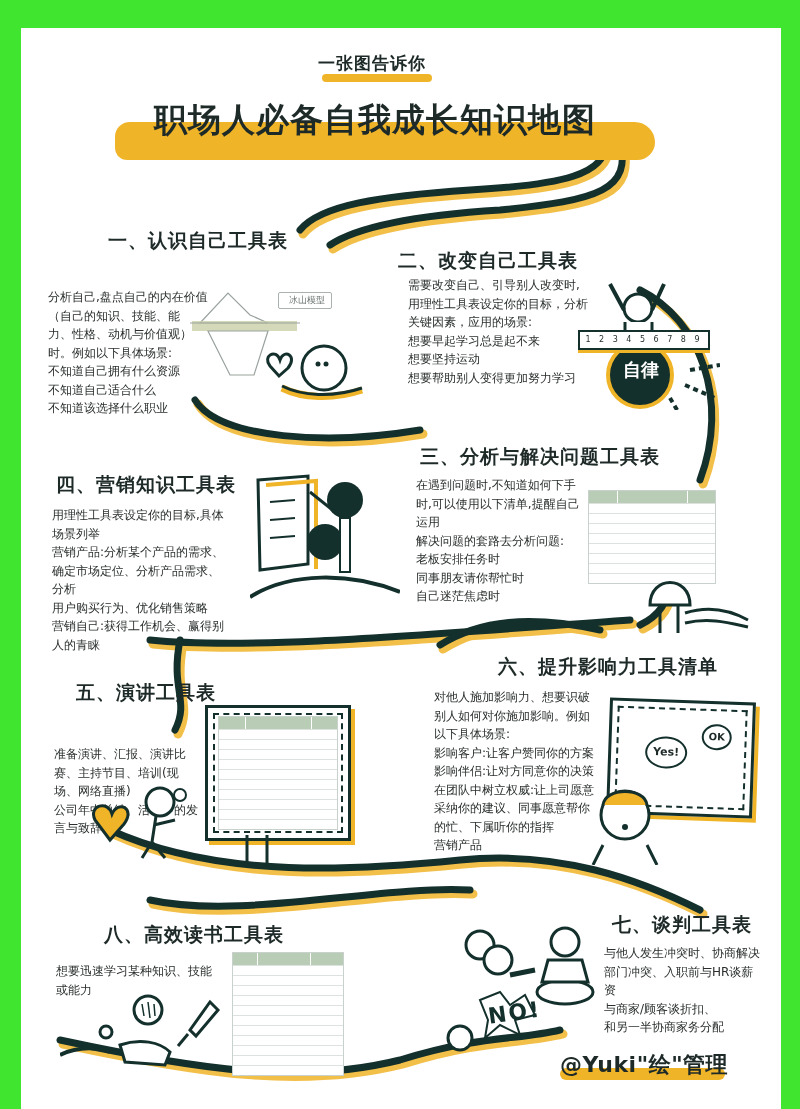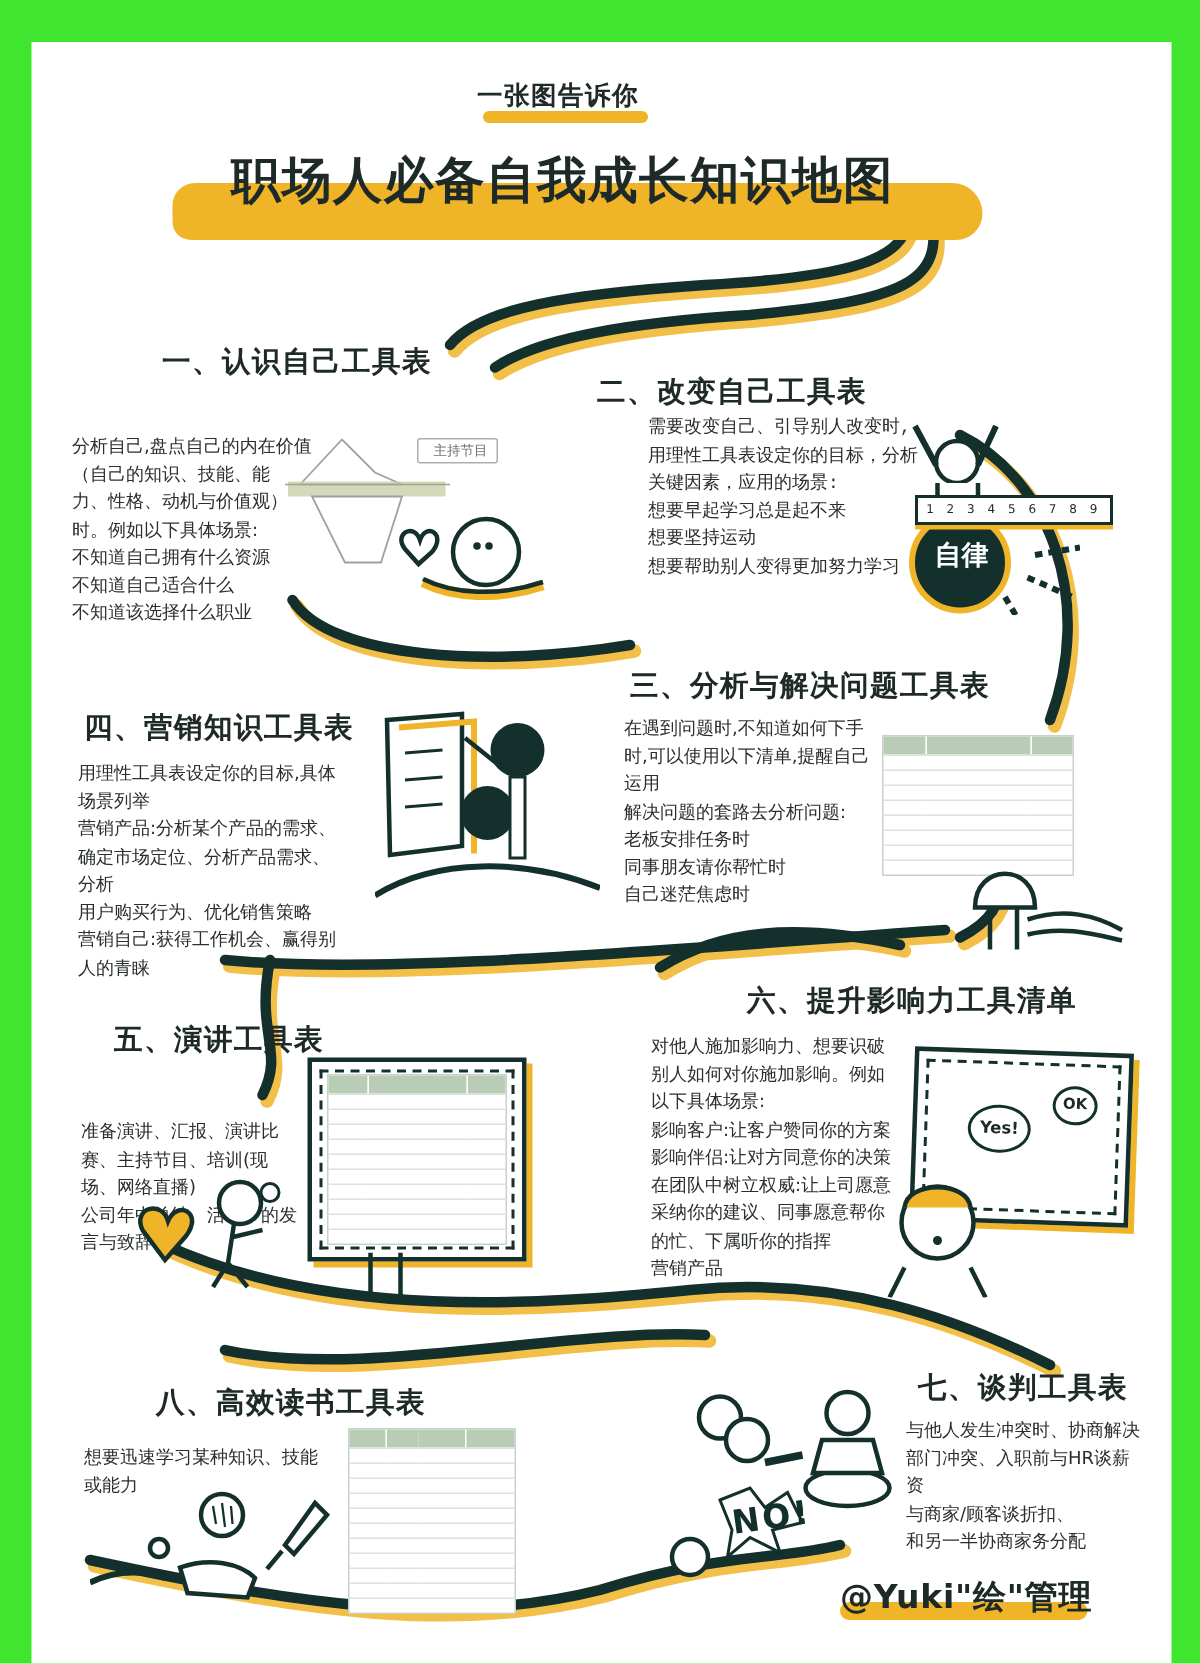--- a/index.html
+++ b/index.html
@@ -78,50 +78,50 @@
   <div>不知道自己拥有什么资源</div>
   <div>不知道自己适合什么</div>
   <div>不知道该选择什么职业</div>
 </div>
 <svg class="abs" style="left:190px;top:285px;" width="110" height="95" viewBox="0 0 110 95">
   <path d="M10 38 L38 8 L60 30 L78 38 Z" fill="#fff" stroke="#9aa39e" stroke-width="1.2"></path>
   <rect x="2" y="36" width="105" height="10" fill="#c9cfa8" opacity=".8"></rect>
   <path d="M18 46 L78 46 L64 90 L40 90 Z" fill="#fff" stroke="#9aa39e" stroke-width="1.2"></path>
   <line x1="0" y1="38" x2="110" y2="38" stroke="#9aa39e"></line>
 </svg>
-<div class="abs" style="left:278px;top:292px;font-size:9px;color:#6b7470;border:1px solid #aab2ad;padding:1px 6px 1px 10px;border-radius:2px;">主持节目</div>
+<div class="abs" style="left:278px;top:292px;font-size:9px;color:#6b7470;border:1px solid #aab2ad;padding:1px 6px 1px 10px;border-radius:2px;">冰山模型</div>
 <svg class="abs" style="left:262px;top:338px;" width="110" height="75" viewBox="0 0 110 75">
   <path d="M8 28 C0 18 14 10 18 22 C22 10 36 18 26 30 L17 38 Z" fill="none" stroke="#14302c" stroke-width="3"></path>
   <circle cx="62" cy="30" r="22" fill="#fff" stroke="#14302c" stroke-width="3"></circle>
   <circle cx="56" cy="26" r="2.5" fill="#14302c"></circle>
     <circle cx="64" cy="26" r="2.5" fill="#14302c"></circle>
   <path d="M20 50 C40 60 70 62 100 52" fill="none" stroke="#f0b429" stroke-width="7"></path>
   <path d="M20 48 C40 58 70 60 100 50" fill="none" stroke="#14302c" stroke-width="3"></path>
 </svg>
 
 <div class="abs sec-title" style="left:398px;top:248px;">
   <span class="num">二</span><span class="lbl">、改变自己工具表</span>
 </div>
-<div class="abs body-text" style="left:432px;top:276px;font-family:Liberation Mono, monospace;">
+<div class="abs body-text" style="left:408px;top:276px;">
   <div>需要改变自己、引导别人改变时,</div>
   <div>用理性工具表设定你的目标，分析</div>
   <div>关键因素，应用的场景:</div>
   <div>想要早起学习总是起不来</div>
   <div>想要坚持运动</div>
   <div>想要帮助别人变得更加努力学习</div>
 </div>
 <div class="abs" style="left:570px;top:280px;width:150px;height:130px;">
   <svg class="abs" style="left:0;top:0;" width="150" height="130" viewBox="0 0 150 130">
     <circle cx="70" cy="95" r="32" fill="#14302c" stroke="#f0b429" stroke-width="4"></circle>
     <circle cx="68" cy="28" r="14" fill="#fff" stroke="#14302c" stroke-width="3"></circle>
     <path d="M54 30 L40 4 M82 30 L94 4" stroke="#14302c" stroke-width="4" fill="none"></path>
     <path d="M55 42 L55 62 L82 62 L82 42" fill="#fff" stroke="#14302c" stroke-width="3"></path>
     <path d="M120 90 L150 85 M115 105 L145 118 M100 118 L110 135" stroke="#14302c" stroke-width="4" stroke-dasharray="5 4" fill="none"></path>
   </svg>
-  <div class="abs" style="left:8px;top:50px;width:128px;height:16px;border:2px solid #14302c;background:#fff;font-size:8px;line-height:16px;letter-spacing:3px;text-align:center;box-shadow:0 3px 0 #f0b429;margin-left:32px;">1 2 3 4 5 6 7 8 9</div>
+  <div class="abs" style="left:8px;top:50px;width:128px;height:16px;border:2px solid #14302c;background:#fff;font-size:8px;line-height:16px;letter-spacing:3px;text-align:center;box-shadow:0 3px 0 #f0b429;">1 2 3 4 5 6 7 8 9</div>
   <div class="abs" style="left:50px;top:78px;width:42px;text-align:center;color:#fff;font-size:18px;font-weight:bold;">自律</div>
 </div>
 
 <div class="abs sec-title" style="left:420px;top:444px;">
   <span class="num">三</span><span class="lbl">、分析与解决问题工具表</span>
 </div>
 <div class="abs body-text" style="left:416px;top:476px;">
   <div>在遇到问题时,不知道如何下手</div>
   <div>时,可以使用以下清单,提醒自己</div>
   <div>运用</div>

